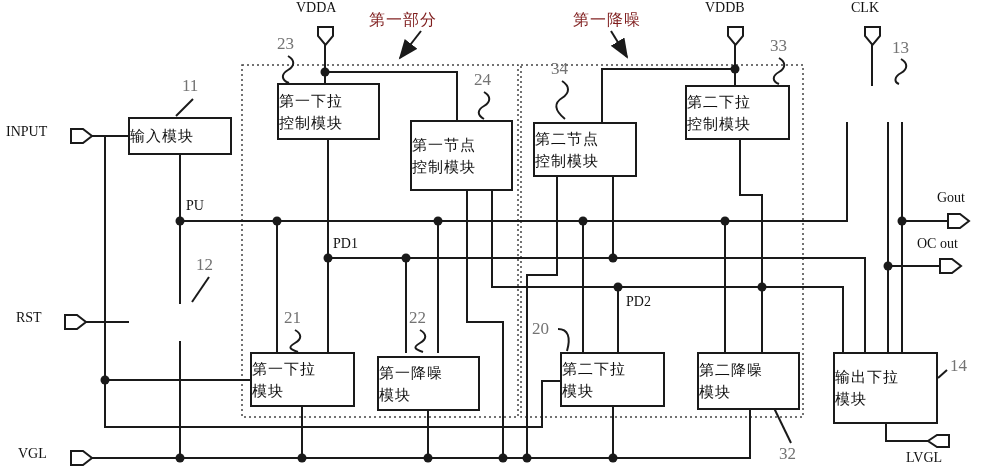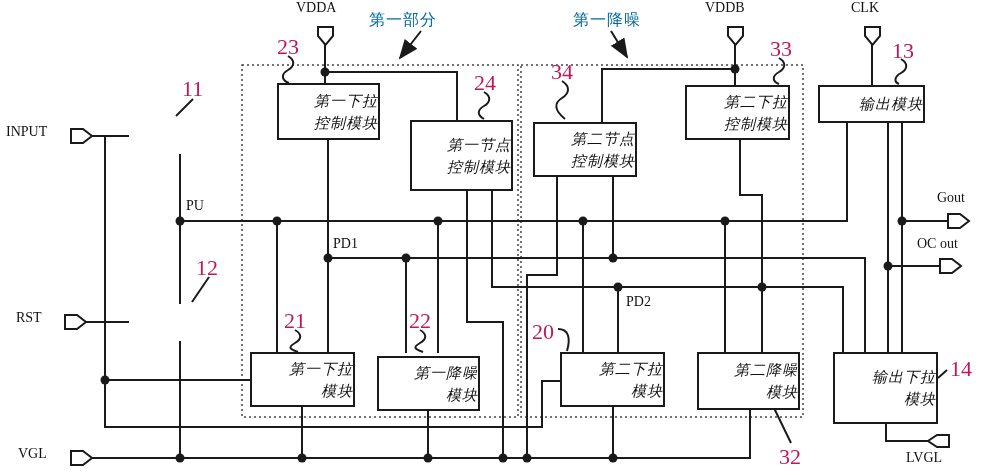--- a/index.html
+++ b/index.html
@@ -1,27 +1,27 @@
 <!DOCTYPE html>
 <html><head>
 <meta charset="utf-8">
 <style>
   html,body{margin:0;padding:0;background:#fff;}
   .stage{position:relative;width:1000px;height:475px;background:#fff;overflow:hidden;
          font-family:"Liberation Sans",sans-serif;}
   .stage svg{position:absolute;left:0;top:0;}
   .box{position:absolute;border:2px solid #1a1a1a;background:#fff;display:flex;
-       flex-direction:column;align-items:flex-end;justify-content:center;
+       flex-direction:column;align-items:flex-start;justify-content:center;
        font-size:15px;color:#111;letter-spacing:1px;line-height:1.45;box-sizing:border-box;
-       text-align:center;font-style:italic;}
+       text-align:center;}
   .lab{position:absolute;font-family:"Liberation Serif","DejaVu Serif",serif;
        font-size:14px;color:#111;white-space:nowrap;}
   .ref{position:absolute;font-family:"Liberation Serif","DejaVu Serif",serif;
-       font-size:22px;color:#be185d;}
-  .cnlab{position:absolute;font-size:16px;color:#0369a1;letter-spacing:1px;white-space:nowrap;}
+       font-size:17px;color:#737373;}
+  .cnlab{position:absolute;font-size:16px;color:#7f1d1d;letter-spacing:1px;white-space:nowrap;}
 </style>
 </head>
 <body>
 
 <div class="stage">
 
   <svg width="1000" height="475" viewBox="0 0 1000 475">
     <defs>
       <marker id="arr" markerWidth="12" markerHeight="10" refX="9" refY="4" orient="auto">
         <path d="M0,0 L10,4 L0,8 z" fill="#1a1a1a"></path>
@@ -95,38 +95,38 @@
       <path d="M295,330 c7,4 7,9 0,13 c-7,4 -6,6 3,9"></path>
       <path d="M420,330 c7,4 7,9 0,13 c-7,4 -6,6 3,9"></path>
       <path d="M558,329 c10,0 13,8 9,22"></path>
       <path d="M791,443 L774,408"></path>
       <path d="M947,370 L938,378"></path>
       <path d="M421,31 L400,58" marker-end="url(#arr)"></path>
       <path d="M611,31 L627,57" marker-end="url(#arr)"></path>
     </g>
   </svg>
 
+  <div class="box" style="left:128px;top:117px;width:104px;height:38px">
+    <span>输入模块</span>
+  </div>
   <div class="box" style="left:277px;top:83px;width:103px;height:57px">
     <span>第一下拉</span>
     <span>控制模块</span>
   </div>
   <div class="box" style="left:410px;top:120px;width:103px;height:71px">
     <span>第一节点</span>
     <span>控制模块</span>
   </div>
   <div class="box" style="left:533px;top:122px;width:104px;height:55px">
     <span>第二节点</span>
     <span>控制模块</span>
   </div>
   <div class="box" style="left:685px;top:85px;width:105px;height:55px">
     <span>第二下拉</span>
     <span>控制模块</span>
-  </div>
-  <div class="box" style="left:818px;top:85px;width:107px;height:38px">
-    <span>输出模块</span>
   </div>
   <div class="box" style="left:250px;top:352px;width:105px;height:55px">
     <span>第一下拉</span>
     <span>模块</span>
   </div>
   <div class="box" style="left:377px;top:356px;width:103px;height:55px">
     <span>第一降噪</span>
     <span>模块</span>
   </div>
   <div class="box" style="left:560px;top:352px;width:105px;height:55px">

